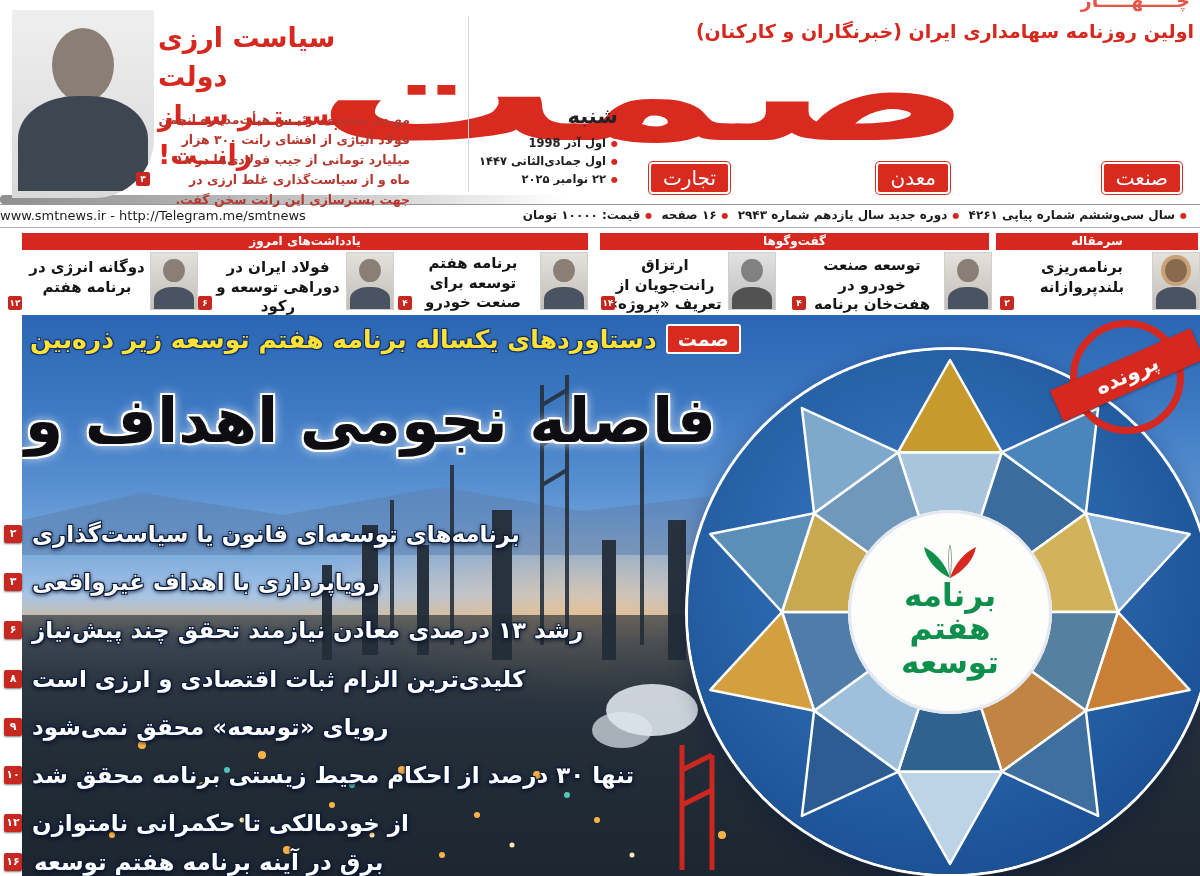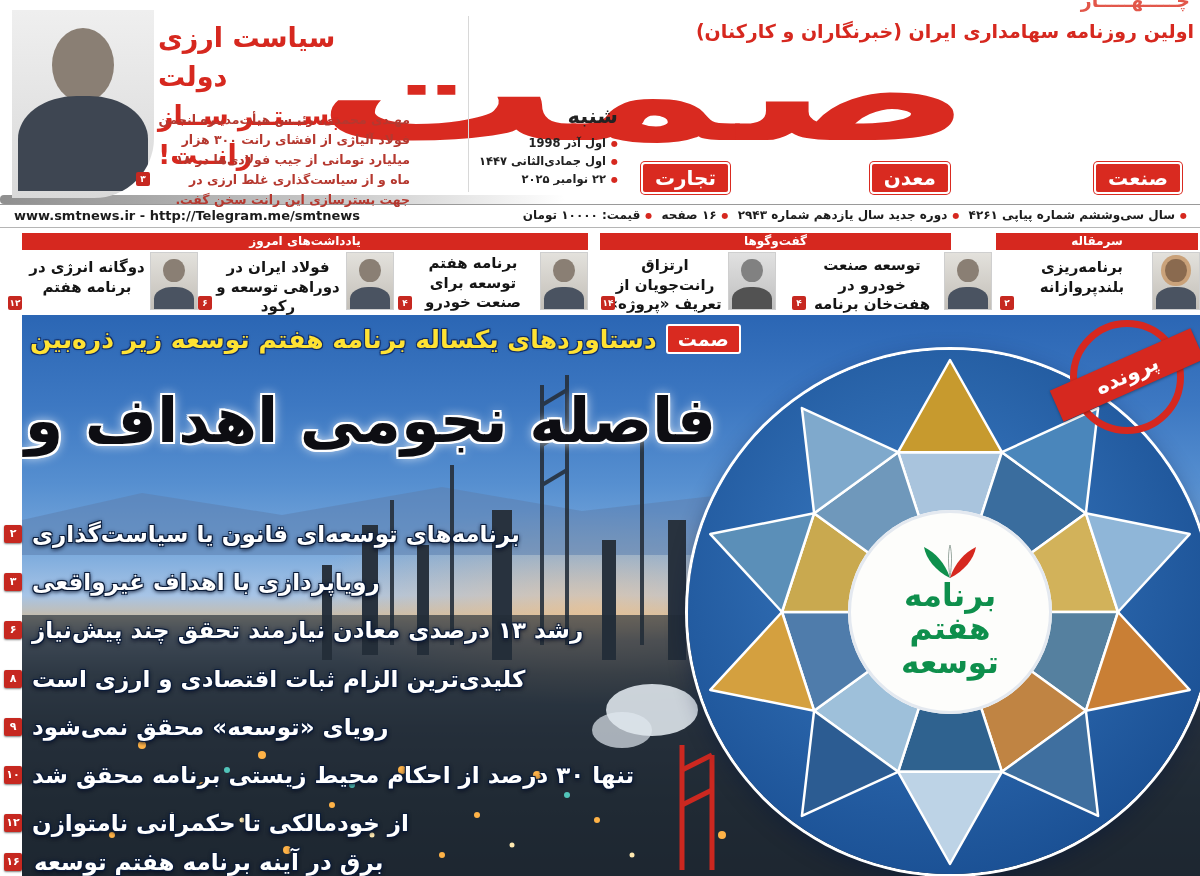--- a/index.html
+++ b/index.html
@@ -8,55 +8,55 @@
   .abs{position:absolute;}
 
   
   .corner-note{position:absolute;right:10px;top:-11px;color:#e2574a;font-weight:bold;font-size:19px;letter-spacing:1px;}
   .tagline{position:absolute;right:6px;top:20px;width:520px;text-align:right;
            color:#d6281f;font-weight:bold;font-size:19px;}
   .logo-wrap{position:absolute;right:0px;top:40px;width:590px;height:160px;}
   .logo-word{position:absolute;right:10px;top:-28px;width:100%;text-align:center;
              color:#d92a20;font-weight:bold;font-size:132px;line-height:1.25;
              transform:scaleX(1.85);transform-origin:center right;}
-  .logo-chip{position:absolute;bottom:6px;color:#fff;font-weight:bold;font-size:20px;
+  .logo-chip{position:absolute;bottom:6px;color:#fff;font-weight:normal;font-size:20px;
              background:#d92a20;padding:2px 12px;border-radius:4px;border:2px solid #fff;box-shadow:0 0 0 1px #d92a20;margin-top:28px;}
   .chip-sanat{right:18px;} .chip-madan{right:250px;} .chip-tejarat{right:470px;}
 
   .date-block{position:absolute;left:488px;top:104px;width:130px;text-align:right;color:#222;}
   .weekday{font-size:21px;font-weight:bold;margin-bottom:8px;}
   .dline{font-size:11.5px;font-weight:bold;margin:4px 0;white-space:nowrap;}
   .dline::before{content:"●";color:#d6281f;font-size:8px;margin-left:5px;vertical-align:1px;}
 
   .gray-streak{position:absolute;left:0;top:195px;width:565px;height:9px;
                background:linear-gradient(90deg,#8f8f8f,#c9c9c9 60%,rgba(201,201,201,0));border-radius:4px;}
   .hair1{position:absolute;left:0;top:204px;width:100%;height:1px;background:#9a9a9a;}
   .hair2{position:absolute;left:0;top:227px;width:100%;height:1px;background:#b5b5b5;}
 
   .info-right{position:absolute;right:8px;top:208px;font-size:12px;font-weight:bold;color:#1c1c1c;white-space:nowrap;}
   .info-right span.part::before{content:"●";color:#d6281f;font-size:8px;margin:0 5px;vertical-align:1px;}
-  .info-left{position:absolute;left:14px;top:208px;font-size:13px;font-weight:bold;color:#1c1c1c;direction:ltr;}
+  .info-left{position:absolute;left:0;top:208px;font-size:13px;font-weight:normal;color:#1c1c1c;direction:ltr;}
 
   
   .lead-photo{left:12px;top:10px;width:142px;height:188px;border-radius:0 0 60px 0;
               background:linear-gradient(180deg,#efefef,#d9d9d9);overflow:hidden;}
   .lead-photo::before{content:"";position:absolute;width:62px;height:74px;left:40px;top:18px;background:#8a7f74;border-radius:50%;}
   .lead-photo::after{content:"";position:absolute;width:130px;height:95px;left:6px;top:86px;background:#3e4652;border-radius:45% 45% 0 0;}
   .lead-badge{left:136px;top:172px;}
   .lead-title{left:158px;top:18px;width:248px;text-align:left;color:#d6281f;font-weight:bold;
               font-size:27px;line-height:1.45;}
   .lead-body{left:158px;top:110px;width:252px;text-align:right;color:#b5382f;font-weight:bold;
              font-size:12.5px;line-height:1.6;}
   .vline{position:absolute;left:468px;top:16px;width:1px;height:176px;background:#d8d8d8;}
 
   
   .bar{position:absolute;top:233px;height:17px;background:#d6281f;color:#fff;
        font-size:12px;font-weight:bold;text-align:center;line-height:17px;}
   .bar-editorial{right:2px;width:202px;}
-  .bar-conv{left:600px;width:351px;}
+  .bar-conv{left:600px;width:389px;}
   .bar-notes{left:22px;width:566px;}
 
   .pic{position:absolute;width:46px;height:56px;background:linear-gradient(180deg,#e3e1dc,#c3bfb8);overflow:hidden;border:1px solid #cfcfcf;}
   .pic::before{content:"";position:absolute;width:46%;height:42%;left:27%;top:10%;background:#8a7f74;border-radius:50%;}
   .pic::after{content:"";position:absolute;width:88%;height:46%;left:6%;bottom:-6%;background:#4a5361;border-radius:45% 45% 0 0;}
   .pic.scarf::before{background:#8a6a4f;box-shadow:0 0 0 4px #caa27a;}
   .pic.bw{filter:grayscale(1);}
 
   .item-text{position:absolute;text-align:center;color:#151515;font-weight:bold;
              font-size:15px;line-height:1.3;}

